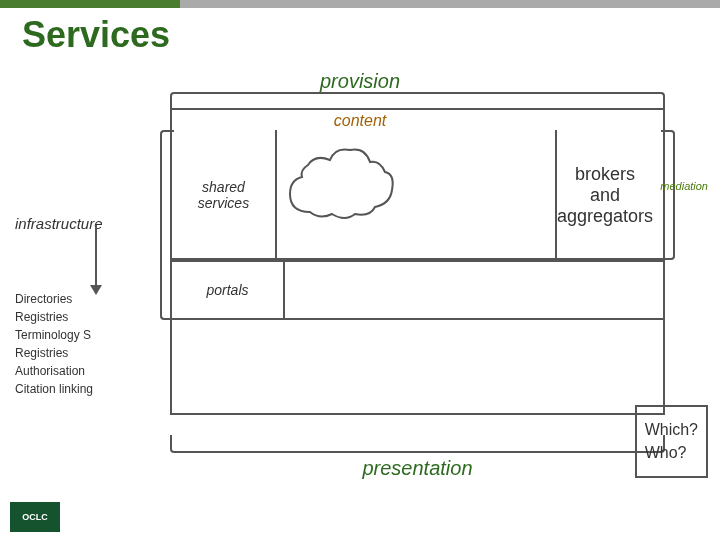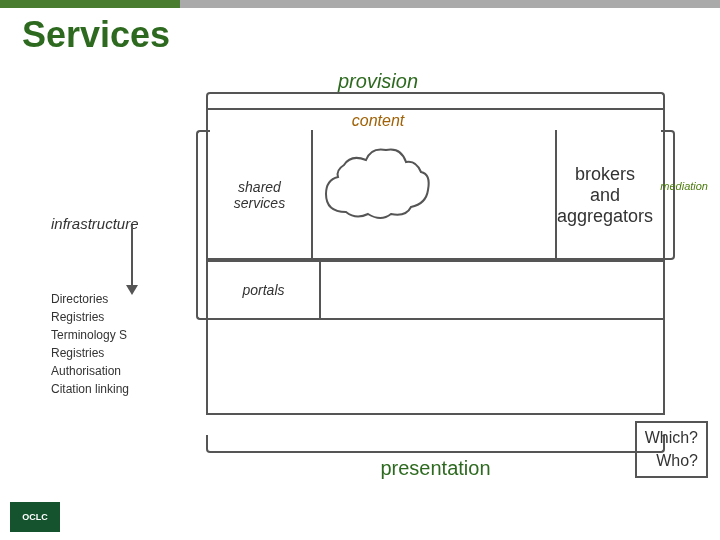--- a/index.html
+++ b/index.html
@@ -38,21 +38,20 @@
       color: #2d6a1f;
     }
 
     
     .diagram {
       position: absolute;
       top: 60px;
       left: 10px;
       right: 10px;
       bottom: 30px;
-      margin-left: 36px;
     }
 
     
     .provision-label {
       position: absolute;
       top: 10px;
       left: 50%;
       transform: translateX(-50%);
       font-size: 20px;
       color: #2d6a1f;
@@ -254,20 +253,21 @@
       height: 18px;
       border-bottom: 2px solid #555;
       border-left: 2px solid #555;
       border-right: 2px solid #555;
       border-radius: 0 0 4px 4px;
     }
     .presentation-label {
       text-align: center;
       font-size: 20px;
       color: #2d6a1f;
+      font-style: italic;
       margin-top: 4px;
     }
 
     
     .mediation-label {
       position: absolute;
       top: 120px;
       right: 2px;
       font-size: 11px;
       color: #4d7c0f;
@@ -287,24 +287,24 @@
       border-radius: 0 4px 4px 0;
     }
 
     
     .which-who {
       position: absolute;
       bottom: 32px;
       right: 2px;
       font-size: 16px;
       color: #333;
-      text-align: right;
+      text-align: left;
       line-height: 1.4;
       border: 2px solid #555;
-      padding: 4px 8px;
+      padding: 12px 8px;
     }
 
     
     .oclc-logo {
       position: absolute;
       bottom: 8px;
       left: 10px;
       width: 50px;
       height: 30px;
       background: #14532d;

